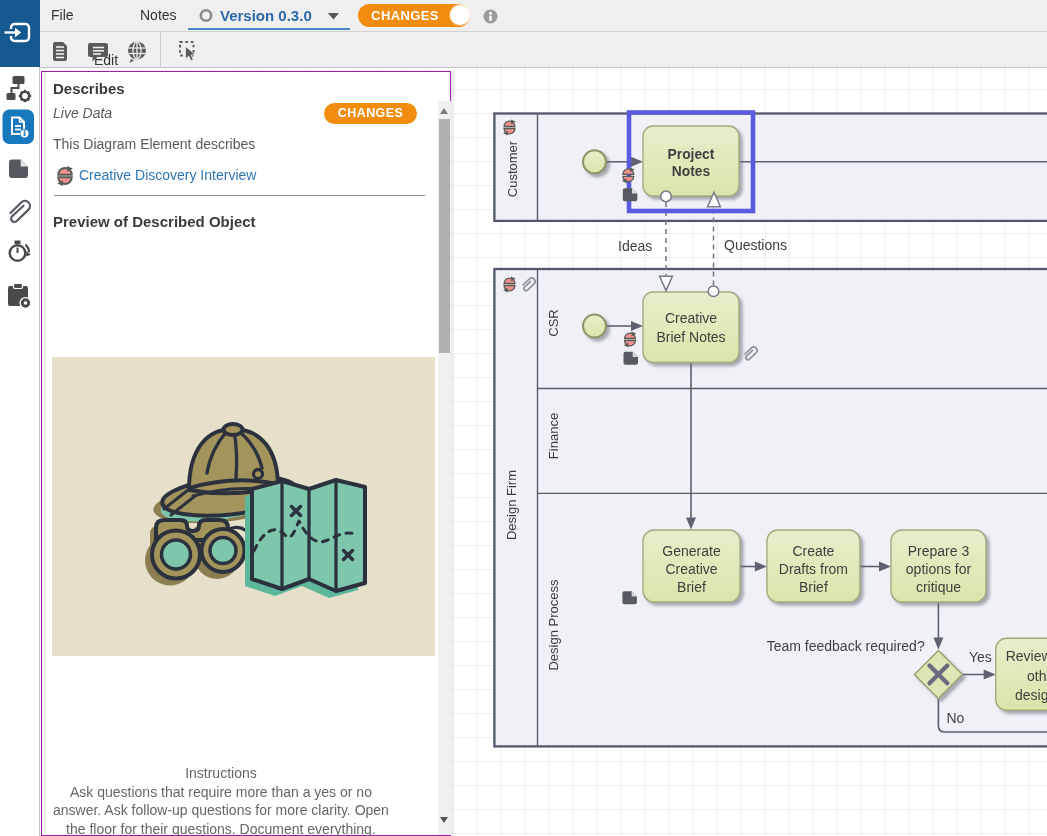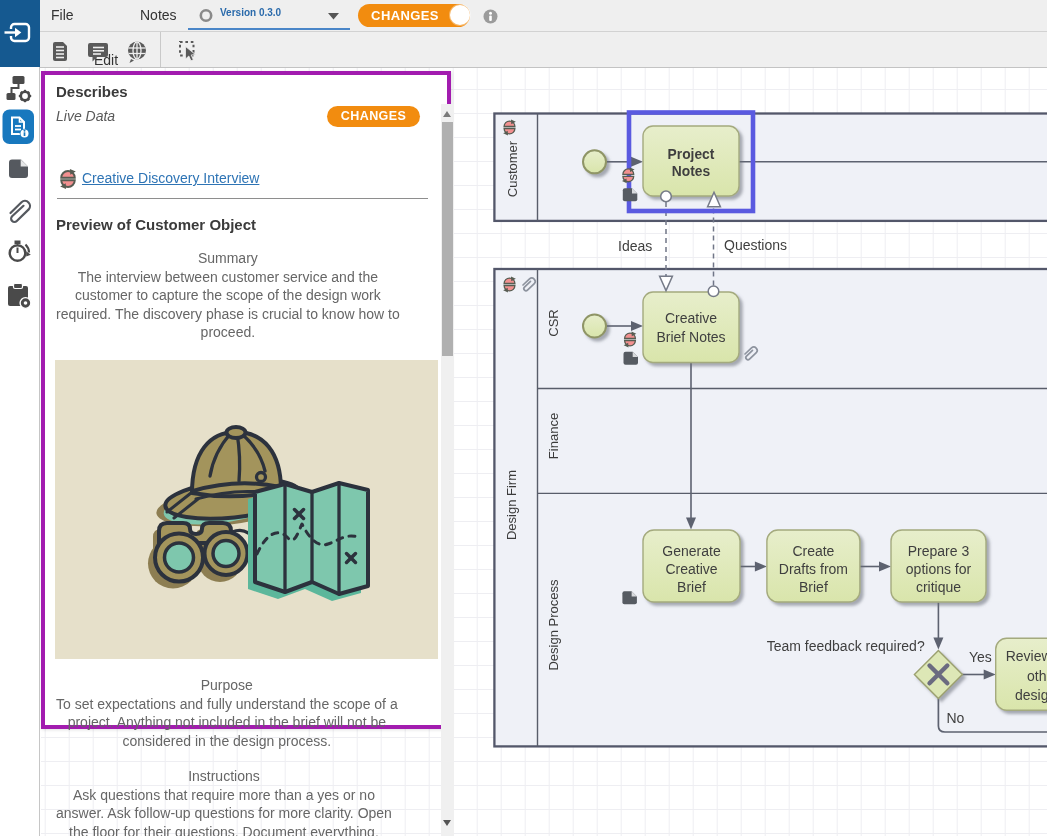--- a/index.html
+++ b/index.html
@@ -17,21 +17,21 @@
   #knob{left:409.5px;top:5px;width:20px;height:20px;border-radius:50%;background:#fff;box-shadow:0 0 0 1px rgba(255,255,255,.35);}
   #vsep{left:160px;top:32px;width:1px;height:35px;background:#c9c9c9;}
   
   #rail{left:0;top:67px;width:40px;height:769px;background:#fff;border-right:1px solid #c6c6c6;box-sizing:border-box;}
   
   #canvas{left:41px;top:68px;width:1006px;height:768px;background:#fff;
     background-image:linear-gradient(to right,#eeeef2 1px,transparent 1px),
                      linear-gradient(to bottom,#eeeef2 1px,transparent 1px);
     background-size:24px 24px;background-position:3.7px 21px;}
   
-  #panel{left:41px;top:71px;width:410px;height:658px;background:#fff;border:4px solid #a21caf;
+  #panel{left:41px;top:71px;width:410px;height:765px;background:#fff;border:1px solid #a21caf;
          box-sizing:border-box;box-shadow:1px 1px 3px rgba(0,0,0,.12);}
   #panel .h{font-size:15px;font-weight:bold;color:#3b3b3b;}
   #panel .g{font-size:14px;color:#666;line-height:18.5px;text-align:center;}
   #badge{left:282px;top:31px;width:93px;height:21px;border-radius:11px;background:#F28C0F;
          color:#fff;font-weight:bold;font-size:12.5px;letter-spacing:.4px;text-align:center;line-height:21px;}
   #sep1{left:12px;top:123px;width:371px;height:1px;background:#8e8e8e;}
   #illu{left:10px;top:285px;width:383px;height:299px;background:#e6e0ca;}
   
   #ptrack{left:396px;top:29px;width:13px;height:734px;background:#f0f0f0;}
   #pthumb{left:397px;top:47px;width:11px;height:234px;background:#b0b0b0;}
@@ -213,21 +213,21 @@
       <path d="M10,219 h16 a2,2 0 0 1 2,2 v16 a2,2 0 0 1 -2,2 h-16 a2,2 0 0 1 -2,-2 v-16 a2,2 0 0 1 2,-2 z"></path>
       <rect x="13.5" y="216.5" width="9" height="5" rx="1.5" fill="#4a4a4a" stroke="#fff" stroke-width="1.2"></rect>
       <circle cx="25.5" cy="236" r="5.4" fill="#4a4a4a" stroke="#fff" stroke-width="1.4"></circle>
       <circle cx="25.5" cy="236" r="1.8" fill="#fff"></circle>
     </g>
   </svg>
 </div>
 <div class="menu" style="left:51px;">File</div>
 <div class="menu" style="left:94px;margin-top:45px;">Edit</div>
 <div class="menu" style="left:140px;">Notes</div>
-<div class="menu" style="left:220px;color:#2a6aab;font-weight:bold;font-size:10px;top:6.5px;">Version 0.3.0</div>
+<div class="menu" style="left:220px;color:#2a6aab;font-weight:bold;font-size:15px;top:6.5px;">Version 0.3.0</div>
 <div id="vund" class="abs" style="left:187.7px;"></div>
 <svg class="abs" style="left:195px;top:5px;" width="150" height="22" viewBox="0 0 150 22">
   <circle cx="11" cy="10.5" r="5.2" fill="#efefef" stroke="#8a8a8a" stroke-width="2.6"></circle>
   <path d="M133,8 h11 l-5.5,6.5 z" fill="#555"></path>
 </svg>
 <svg class="abs" style="left:483px;top:9px;" width="15" height="15" viewBox="0 0 15 15">
   <circle cx="7.5" cy="7.5" r="7" fill="#9b9b9b"></circle>
   <circle cx="7.5" cy="4.2" r="1.5" fill="#fff"></circle>
   <rect x="6.2" y="6.6" width="2.6" height="5.5" rx="1" fill="#fff"></rect>
 </svg>
@@ -263,30 +263,30 @@
   </g>
 </svg>
 <div id="pill" class="abs" style="left:358px;">
     <span>CHANGES</span>
   </div>
 <div id="knob" class="abs" style="left:450px;"></div>
 <div id="panel" class="abs">
   <div class="abs h" style="left:11px;top:8px;">Describes</div>
   <div class="abs g" style="left:11px;top:32px;font-style:italic;color:#595959;">Live Data</div>
   <div id="badge" class="abs">CHANGES</div>
-  <div class="abs g" style="left:37px;top:94px;color:#2e74b5;text-decoration:underline;">Creative Discovery Interview</div>
+  <div class="abs g" style="left:11px;top:63px;color:#595959;">This Diagram Element describes</div>
+  <div class="abs g" style="left:37px;top:94px;color:#2e74b5;">Creative Discovery Interview</div>
   <svg class="abs" style="left:12px;top:93px;" width="22" height="22" viewBox="-11 -11 22 22">
     <path d="M-6.8,-1.2 a6.8,6.8 0 0 1 13.6,0 z" fill="#f29090" stroke="#575c52" stroke-width="1.9"></path>
     <path d="M6.8,1.2 a6.8,6.8 0 0 1 -13.6,0 z" fill="#f29090" stroke="#575c52" stroke-width="1.9"></path>
     <path d="M1.9,-10.1 l5.9,2.7 l-5.5,3.1 z" fill="#575c52"></path>
     <path d="M-1.9,10.1 l-5.9,-2.7 l5.5,-3.1 z" fill="#575c52"></path>
   </svg>
   <div id="sep1" class="abs"></div>
-  <div class="abs h" style="left:11px;top:141px;">Preview of Customer Object</div>
-  <div class="abs g" style="left:11px;top:174px;">Summary<br>The interview between customer service and the<br>customer to capture the scope of the design work<br>required. The discovery phase is crucial to know how to<br>proceed.</div>
+  <div class="abs h" style="left:11px;top:141px;">Preview of Described Object</div>
   <div id="illu" class="abs">
   <svg width="383" height="299" viewBox="0 0 383 299">
     <g stroke-linejoin="round" stroke-linecap="round">
 
       <ellipse cx="170" cy="146" rx="69" ry="19" fill="#8d7e52" transform="rotate(-6 170 146)"></ellipse>
       <g transform="translate(-6,6)">
         <circle cx="124" cy="197.5" r="25" fill="#8d7e52"></circle>
         <circle cx="171" cy="193.5" r="22.5" fill="#8d7e52"></circle>
         <path d="M104,183 V171 Q104,163 112,163 H128 Q135,163 135,169 Q135,174 141,174 Q147,174 147,169 Q147,163 154,163 H168 Q176,163 176,171 V183 Z" fill="#8d7e52"></path>
       </g>
@@ -320,19 +320,18 @@
       <path d="M202,194 C212,172 224,168 233,178 C240,185 243,172 247,164 C253,176 262,188 273,184 C283,181 292,172 305,178" fill="none" stroke="#2c323d" stroke-width="3" stroke-dasharray="6 6.5"></path>
       <g stroke="#2c323d" stroke-width="3.5">
         <line x1="239.5" y1="149.5" x2="248.5" y2="158.5"></line>
         <line x1="248.5" y1="149.5" x2="239.5" y2="158.5"></line>
         <line x1="291.5" y1="193.5" x2="300.5" y2="202.5"></line>
         <line x1="300.5" y1="193.5" x2="291.5" y2="202.5"></line>
       </g>
     </g>
   </svg>
   </div>
-  <div class="abs g" style="left:11px;top:601px;">Purpose<br>To set expectations and fully understand the scope of a<br>project. Anything not included in the brief will not be<br>considered in the design process.</div>
   <div class="abs g" style="left:11px;top:692px;">Instructions<br>Ask questions that require more than a yes or no<br>answer. Ask follow-up questions for more clarity. Open<br>the floor for their questions. Document everything.</div>
   <div id="ptrack" class="abs"></div>
   <div id="pthumb" class="abs"></div>
   <div class="sarrow" style="left:398px;top:36px;border-bottom:6px solid #7a7a7a;"></div>
   <div class="sarrow" style="left:398px;top:745px;border-top:6px solid #555;"></div>
 </div>
 
 </body></html>

